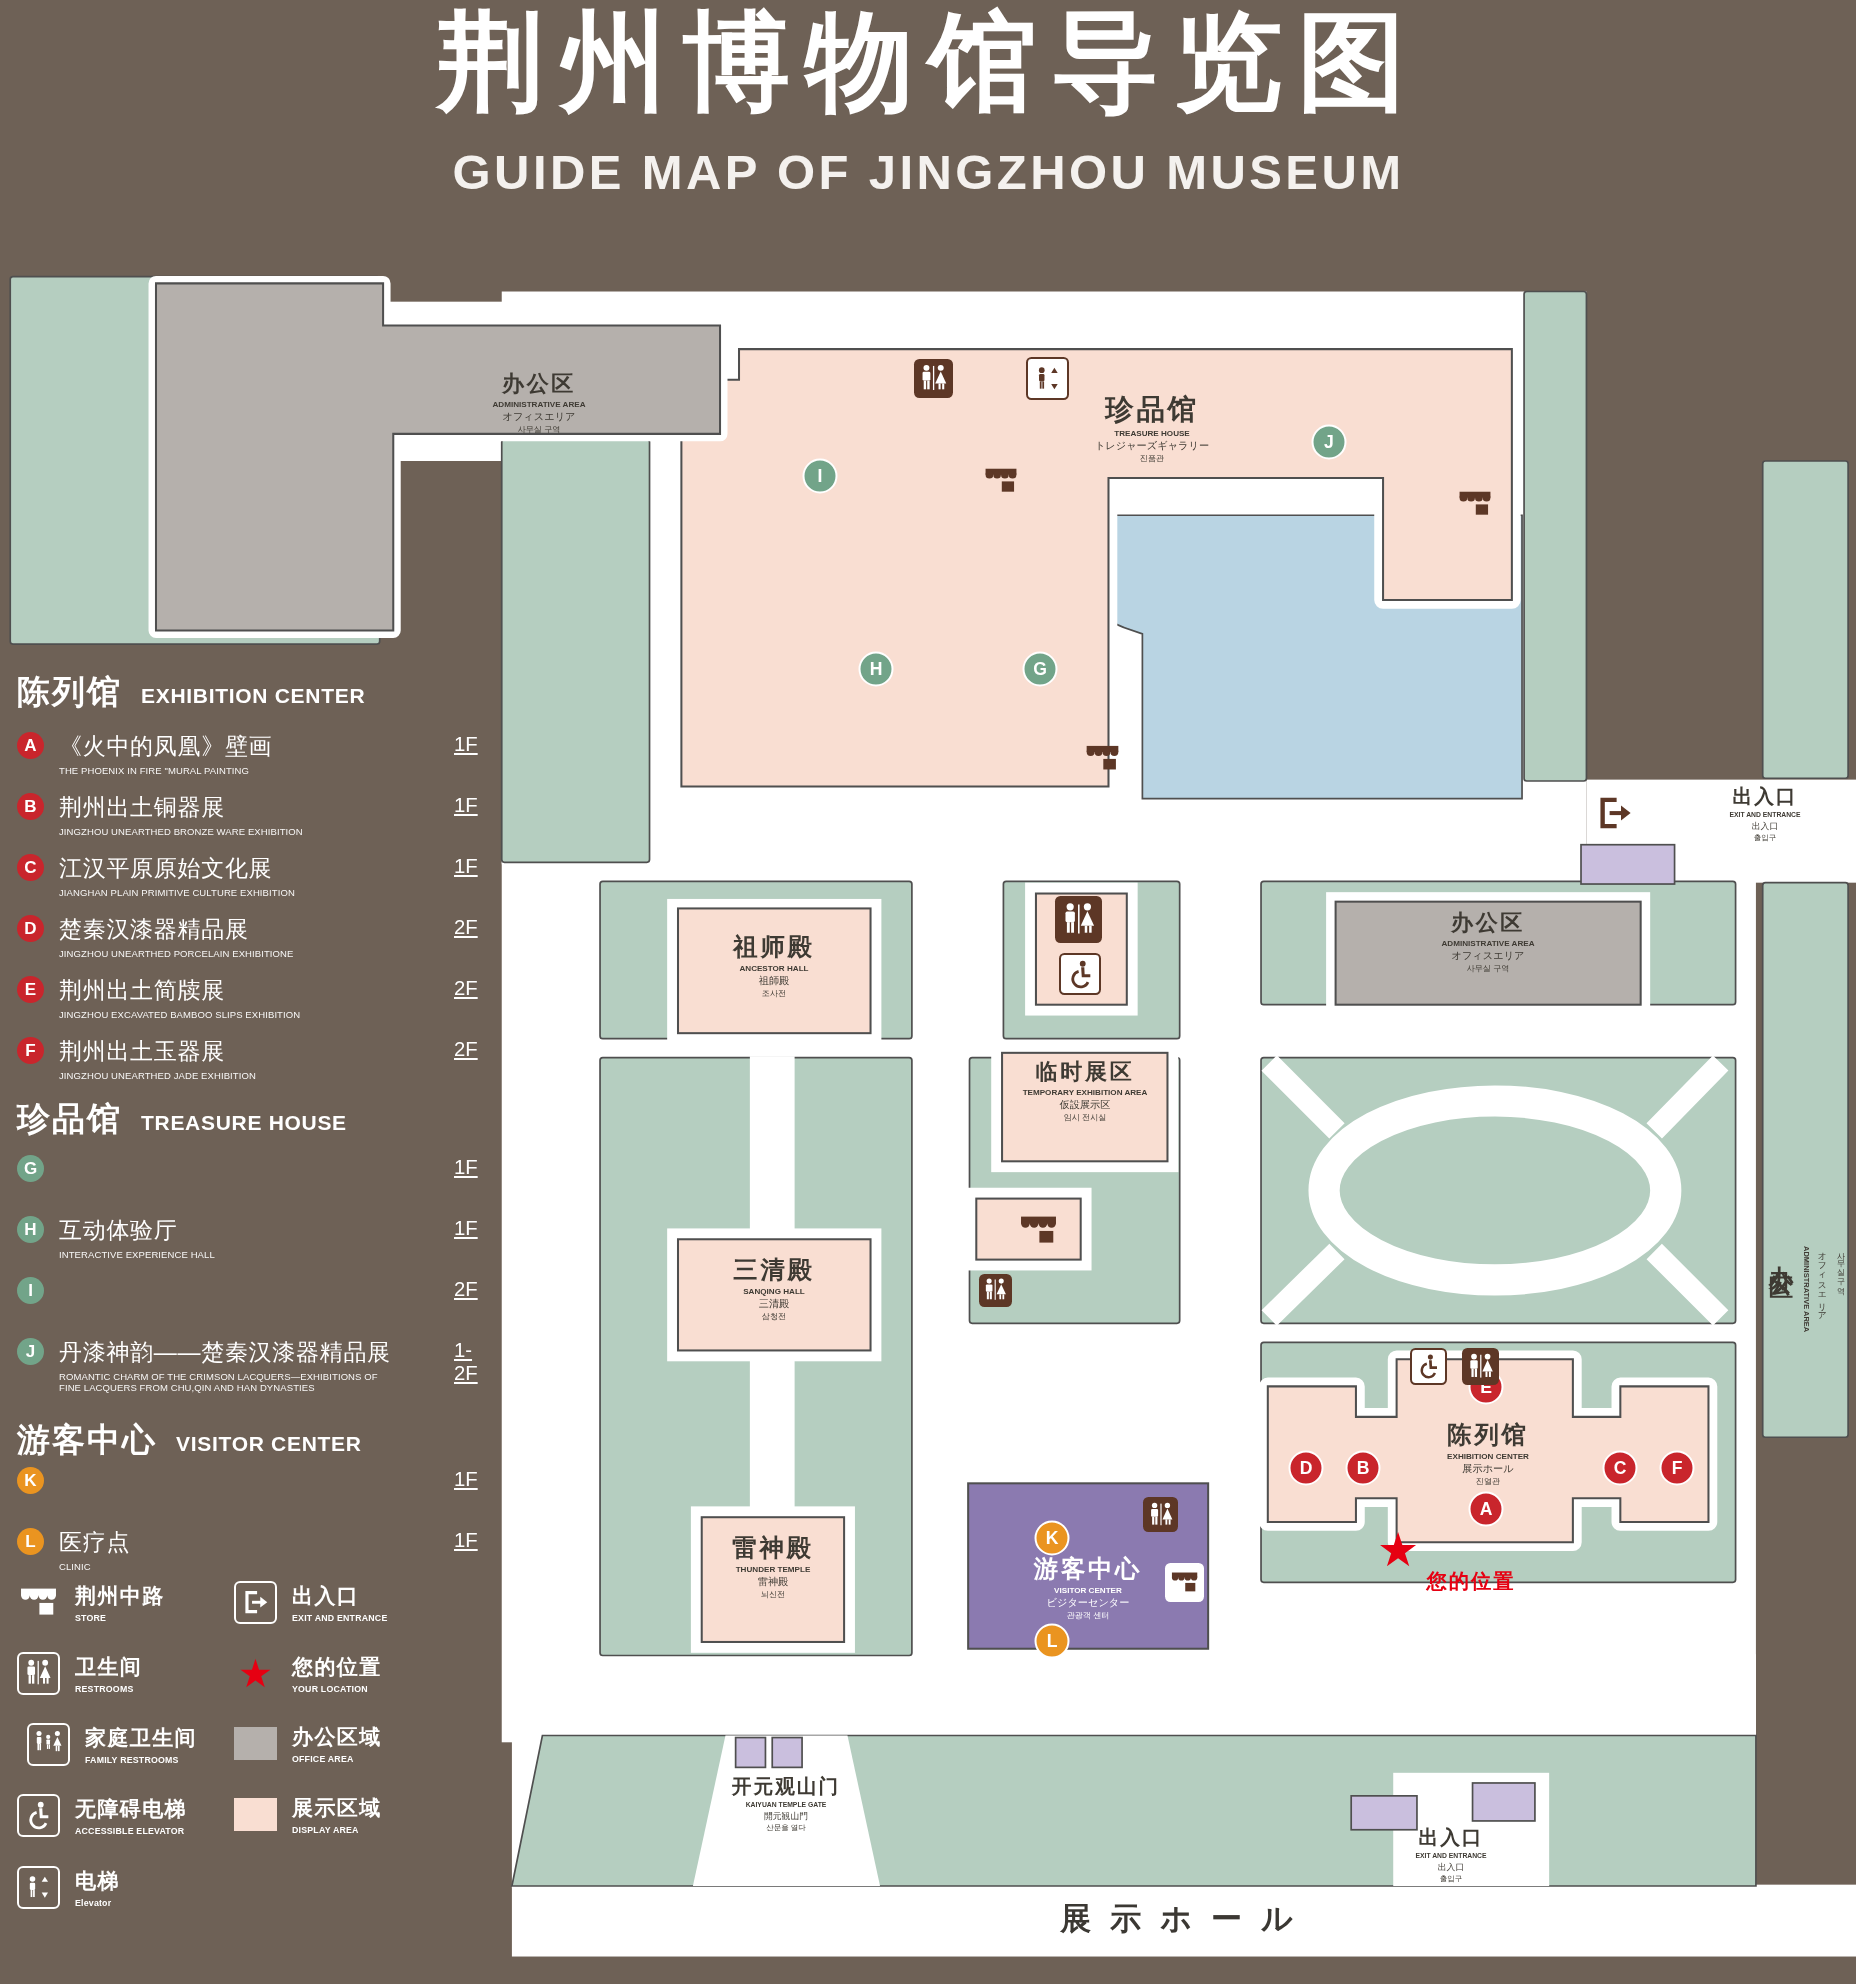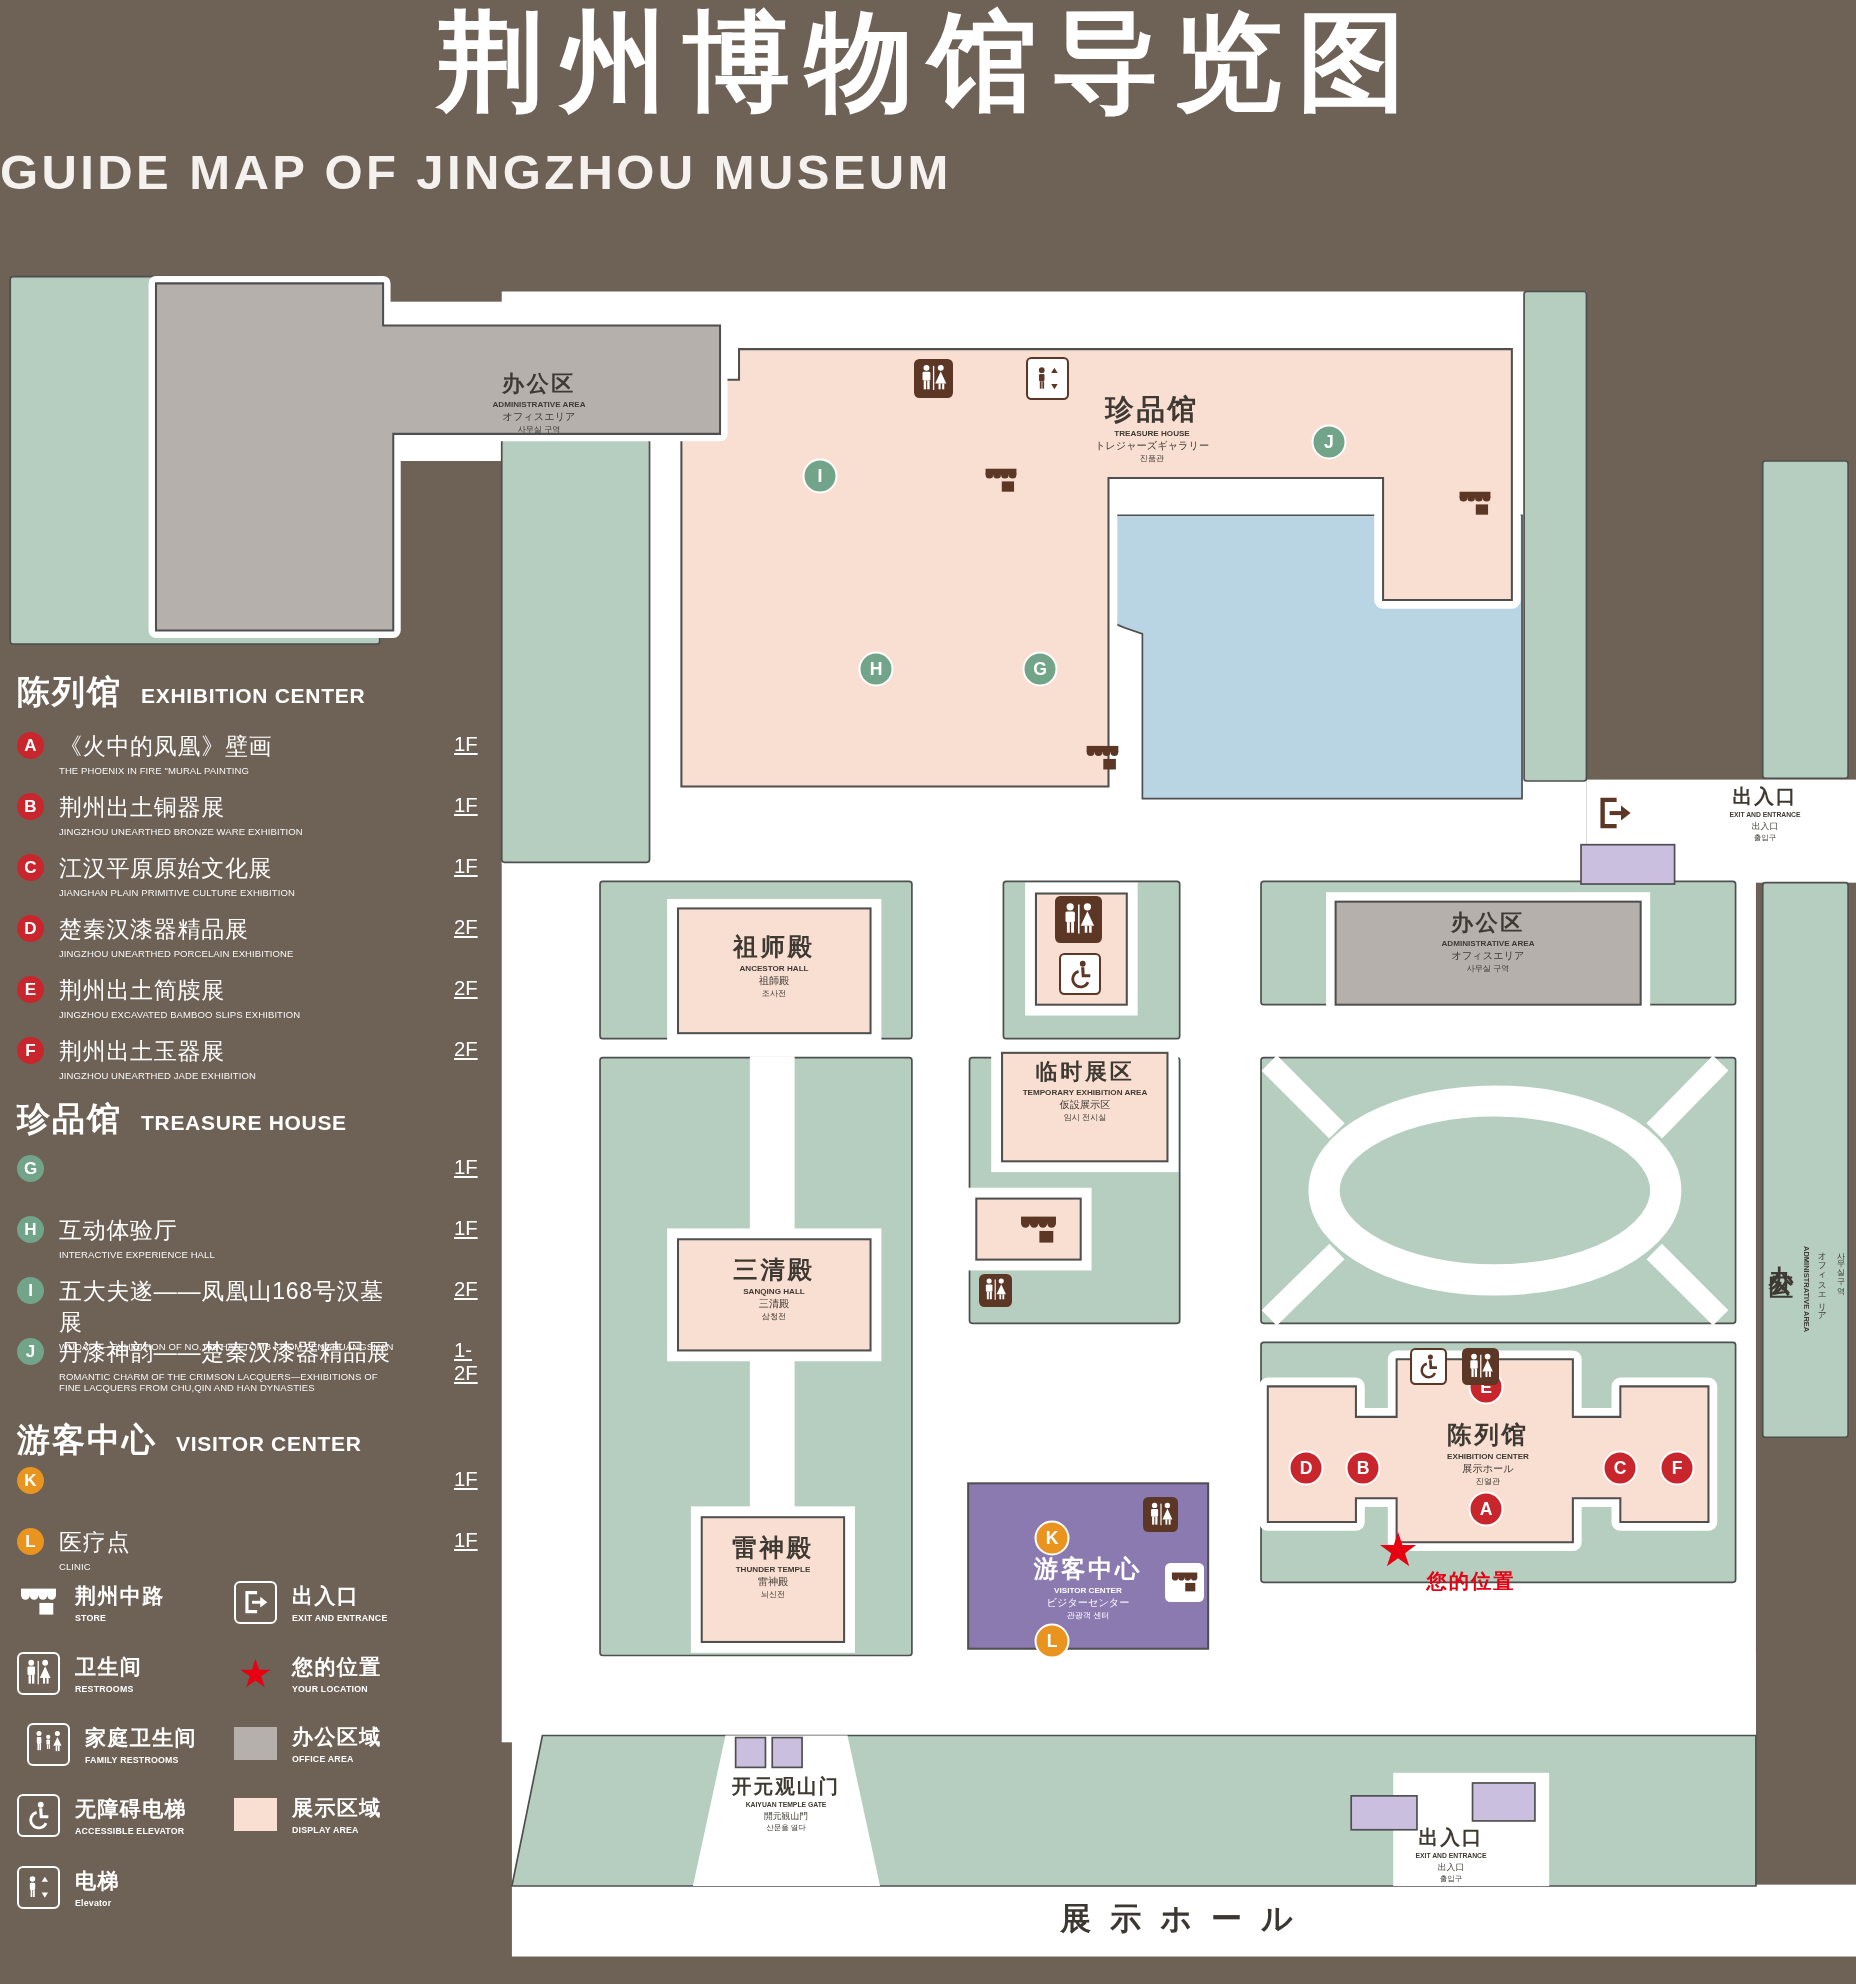--- a/index.html
+++ b/index.html
@@ -3,21 +3,21 @@
 <meta charset="utf-8">
 <style>
   html,body{margin:0;padding:0;background:#6e6156;}
   #page{position:relative;width:1857px;height:1985px;background:#6e6156;overflow:hidden;
         font-family:"Liberation Sans","DejaVu Sans",sans-serif;}
   #mapsvg{position:absolute;left:0;top:0;}
 
   
   .hdr-title{position:absolute;top:5.4px;left:0;width:100%;text-align:center;color:#fff;
              font-size:108px;font-weight:bold;letter-spacing:15px;line-height:1.05;}
-  .hdr-sub{position:absolute;top:144px;left:0;width:100%;color:#f4f1ee;
+  .hdr-sub{position:absolute;top:144px;left:0;width:100%;text-align:center;color:#f4f1ee;
            font-size:49px;font-weight:bold;letter-spacing:3.4px;}
 
   
   .sb-head{position:absolute;left:17px;display:flex;align-items:baseline;color:#fff;}
   .h-zh{font-size:33px;font-weight:bold;letter-spacing:2px;}
   .h-en{font-size:21px;font-weight:bold;margin-left:19px;letter-spacing:0.7px;}
   .sb-item{position:absolute;left:17px;width:478px;display:flex;align-items:flex-start;}
   .badge{width:27px;height:27px;border-radius:50%;flex:none;display:flex;align-items:center;
          justify-content:center;color:#fff;font-weight:bold;font-size:17px;margin-top:1.4px;}
   .red{background:#c9252c}.grn{background:#72a489}.org{background:#ea9420}
@@ -298,24 +298,20 @@
 <div class="sb-item" style="top:1215px">
   <span class="badge grn">H</span>
   <div class="sb-text">
         <span class="sb-zh">互动体验厅</span>
         <span class="sb-en">INTERACTIVE EXPERIENCE HALL</span>
       </div>
   <span class="sb-floor">1F</span>
 </div>
 <div class="sb-item" style="top:1276px">
   <span class="badge grn">I</span>
-  <div class="sb-text">
-        <span class="sb-zh">五大夫遂——凤凰山168号汉墓展</span>
-        <span class="sb-en">WUDAFU—EXHIBITION OF NO.168 HAN TOMB FROM FENGHUANGSHAN</span>
-      </div>
   <span class="sb-floor">2F</span>
 </div>
 <div class="sb-item" style="top:1337px">
   <span class="badge grn">J</span>
   <div class="sb-text">
         <span class="sb-zh">丹漆神韵——楚秦汉漆器精品展</span>
         <span class="sb-en">ROMANTIC CHARM OF THE CRIMSON LACQUERS—EXHIBITIONS OF FINE LACQUERS FROM CHU,QIN AND HAN DYNASTIES</span>
       </div>
   <span class="sb-floor">1-2F</span>
 </div>

